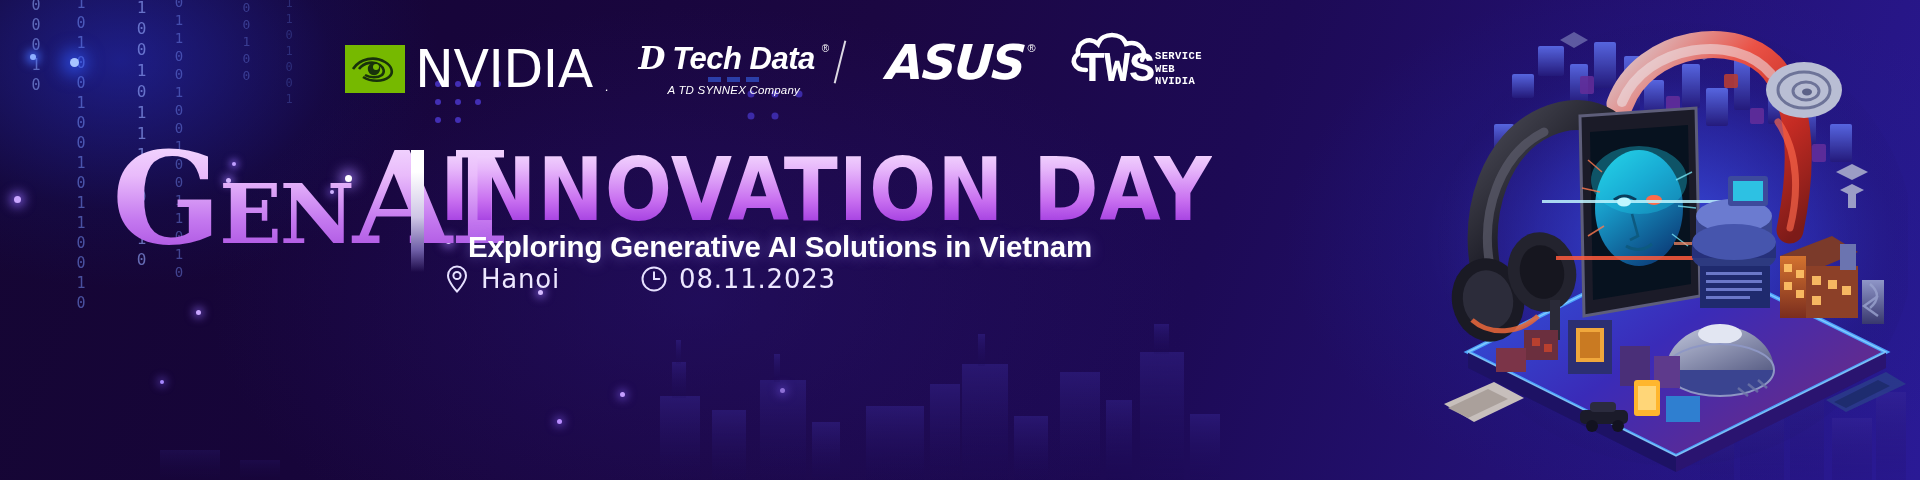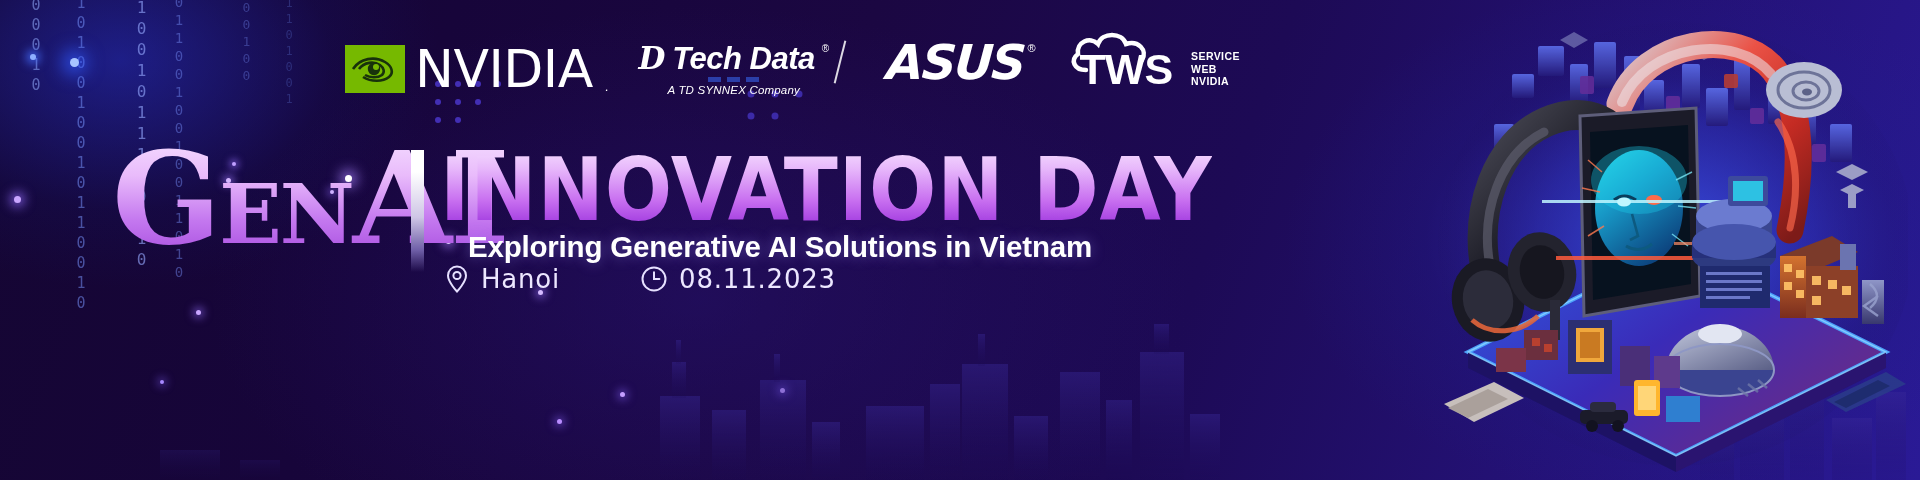--- a/index.html
+++ b/index.html
@@ -63,21 +63,21 @@
   .td-blocks i{ width:13px; height:5px; background:#2b3ea8; display:block; }
 
   .asus{ margin-left:58px; align-items:flex-start; }
   .asus-word{
     font-size:48px; font-weight:700; font-style:italic; color:#fff;
     letter-spacing:-2px; line-height:1; transform:skewX(-4deg);
     font-family:"DejaVu Sans", sans-serif;
   }
   .asus-reg{ font-size:11px; color:#fff; margin-left:3px; margin-top:4px; }
 
-  .tws{ margin-left:38px; align-items:center; gap:19px; position:relative; }
+  .tws{ margin-left:38px; align-items:center; gap:1px; position:relative;font-family:Liberation Mono, monospace; }
   .tws-word{ font-size:43px; font-weight:700; color:#fff; letter-spacing:-1px; line-height:1; }
   .tws-sub{ font-size:10.5px; font-weight:700; color:#fff; line-height:1.22; letter-spacing:.4px; }
 
   
   .genai{
     position:absolute; left:112px; top:140px;
     display:flex; align-items:baseline;
     font-family:"DejaVu Serif", serif;
     font-weight:700;
     background:linear-gradient(180deg,#f3d9ff 0%,#e9bbfb 30%,#c478ef 68%,#a94fe0 100%);

